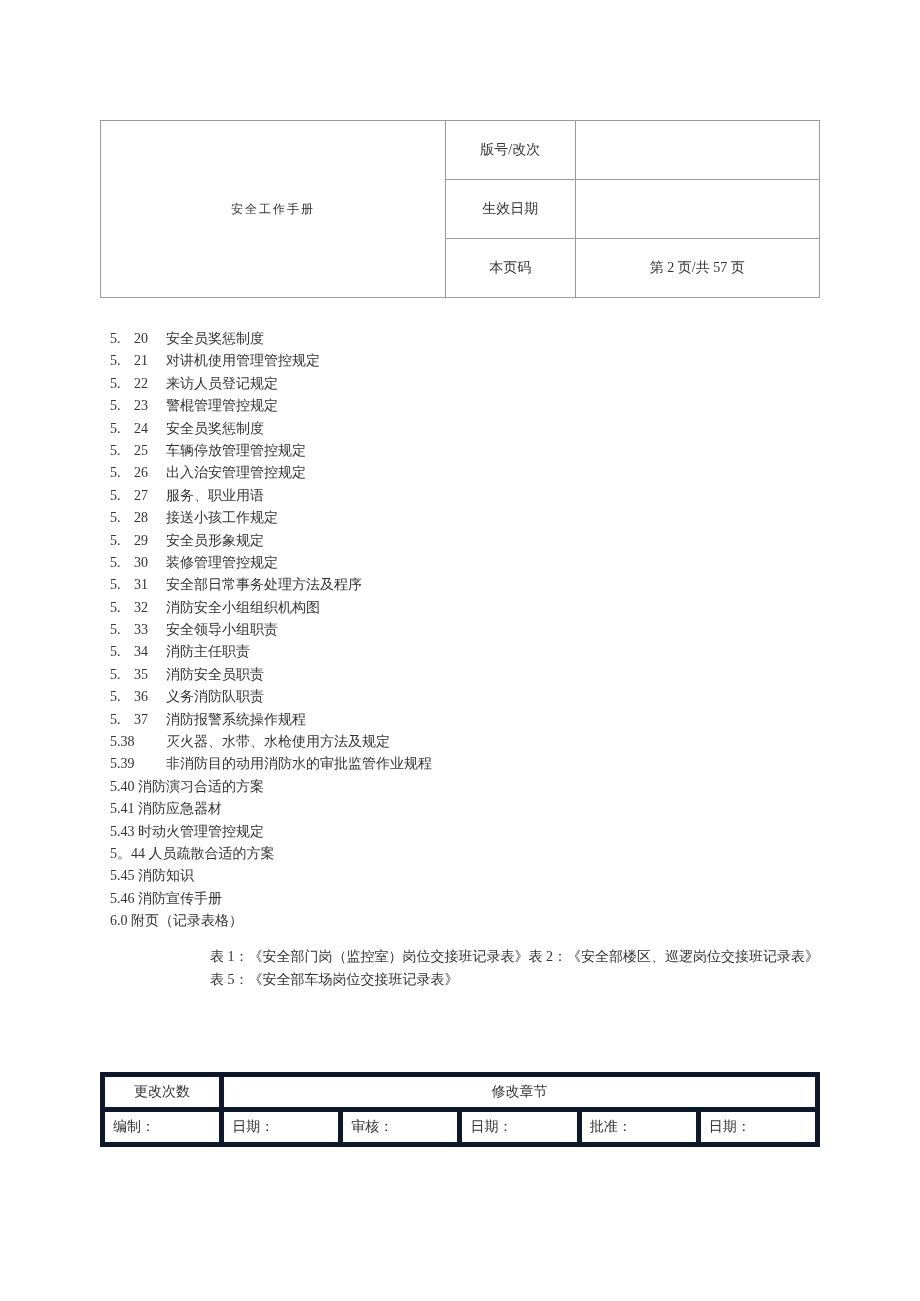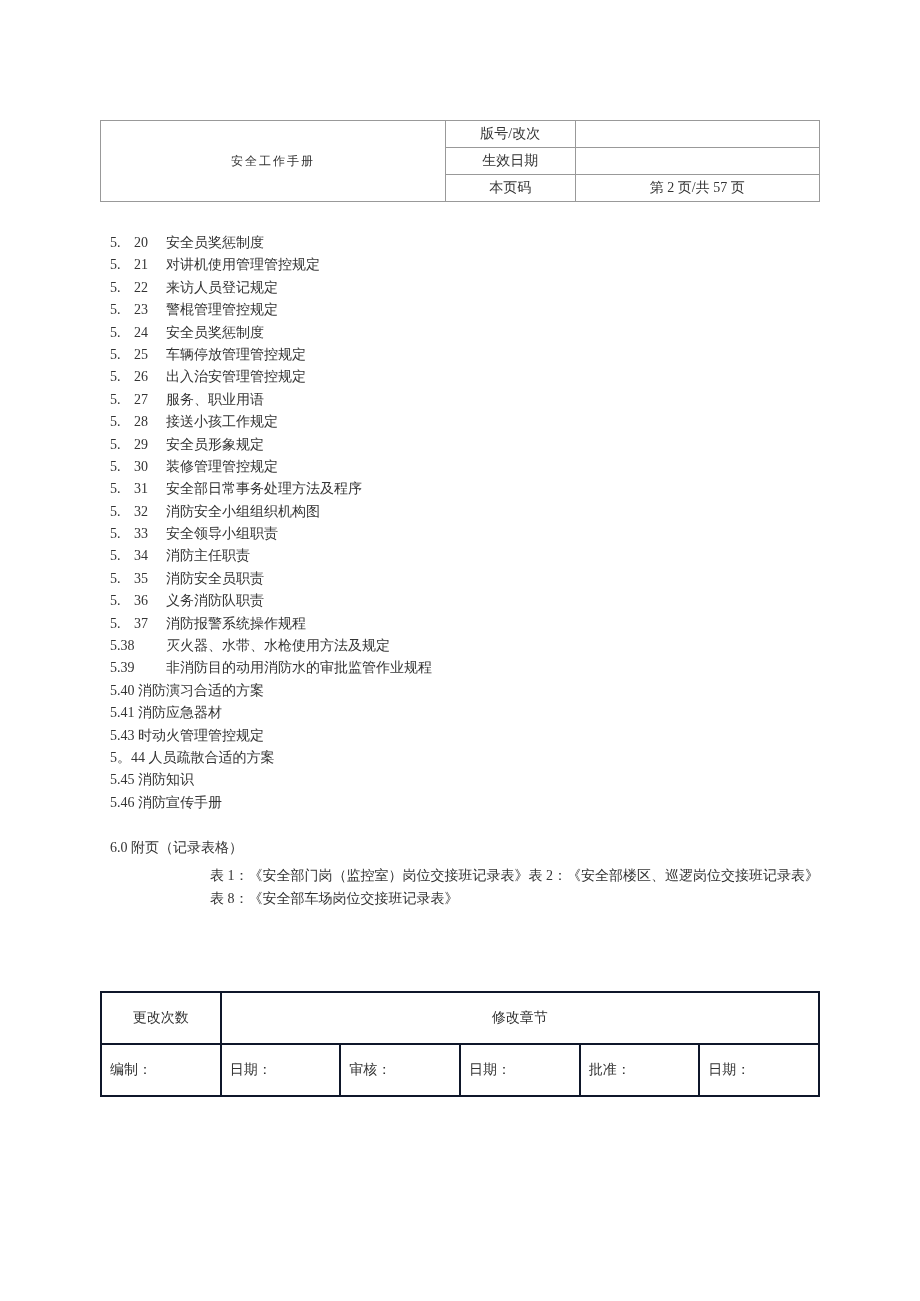--- a/index.html
+++ b/index.html
@@ -15,21 +15,21 @@
     width: 920px;
     padding: 120px 100px 60px 100px;
   }
   .header-table {
     width: 100%;
     border-collapse: collapse;
     margin-bottom: 30px;
   }
   .header-table td {
     border: 1px solid #999;
-    padding: 4px 10px;
+    padding: 20px 10px;
     text-align: center;
     vertical-align: middle;
   }
   .header-table .title-cell {
     font-size: 12px;
     letter-spacing: 2px;
     width: 48%;
   }
   .header-table .label-cell {
     width: 18%;
@@ -59,38 +59,38 @@
     display: flex;
     line-height: 1.6;
   }
   .toc .row-wide .prefix2 {
     width: 56px;
   }
   .toc .row-compact {
     line-height: 1.6;
   }
   .section6 {
-    margin-top: 23px;
+    margin-top: 0;
     line-height: 1.6;
   }
   .tables-block {
     padding-left: 100px;
-    margin-top: 4px;
+    margin-top: 12px;
     line-height: 1.7;
   }
   .spacer {
     height: 60px;
   }
   .footer-table {
     width: 100%;
     border-collapse: collapse;
   }
   .footer-table td {
-    border: 2px solid #0f172a;
-    padding: 16px 8px;
+    border: 5px solid #0f172a;
+    padding: 6px 8px;
     vertical-align: middle;
   }
   .footer-row1 .c1 {
     width: 13%;
     text-align: center;
   }
   .footer-row1 .c2 {
     text-align: center;
     margin-top: 44px;
   }
@@ -228,21 +228,21 @@
       <div class="row-compact">5.40 消防演习合适的方案</div>
       <div class="row-compact">5.41 消防应急器材</div>
       <div class="row-compact">5.43 时动火管理管控规定</div>
       <div class="row-compact">5。44 人员疏散合适的方案</div>
       <div class="row-compact">5.45 消防知识</div>
       <div class="row-compact">5.46 消防宣传手册</div>
     </div>
   <div class="section6">6.0 附页（记录表格）</div>
   <div class="tables-block">
     <div>表 1：《安全部门岗（监控室）岗位交接班记录表》表 2：《安全部楼区、巡逻岗位交接班记录表》</div>
-    <div>表 8：《安全部车场岗位交接班记录表》</div>
+    <div>表 5：《安全部车场岗位交接班记录表》</div>
   </div>
 </div>
 
 <div class="spacer"></div>
 
 <table class="footer-table">
   <tbody>
       <tr class="footer-row1">
     <td class="c1">更改次数</td>
     <td class="c2" colspan="5">修改章节</td>

